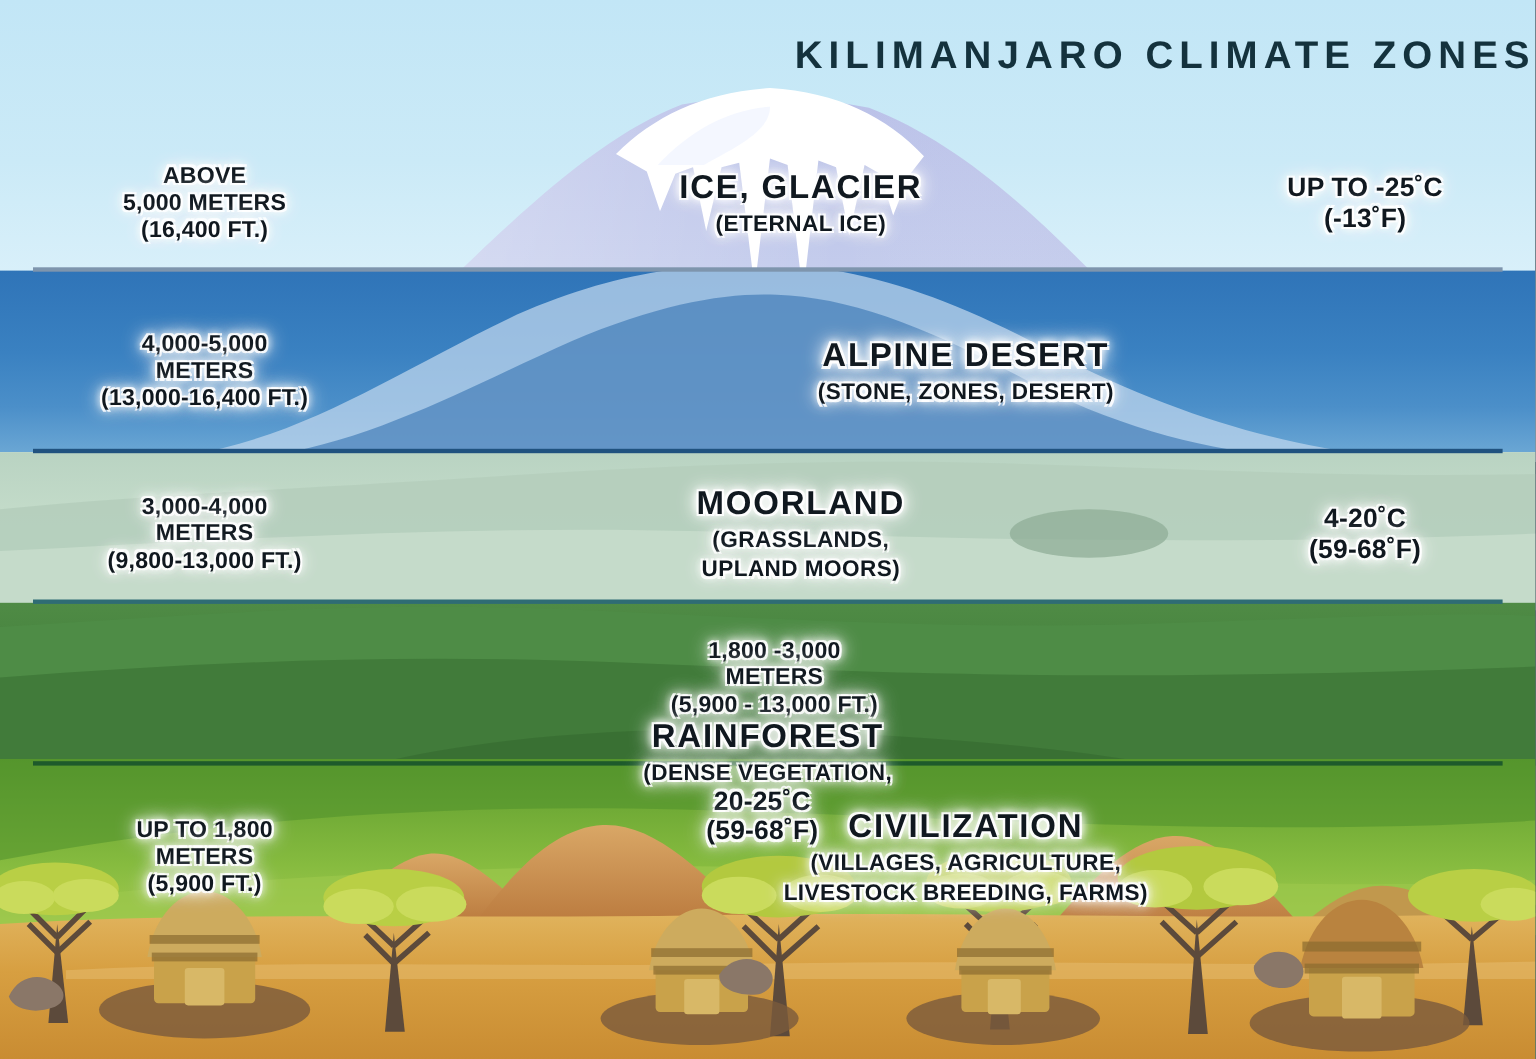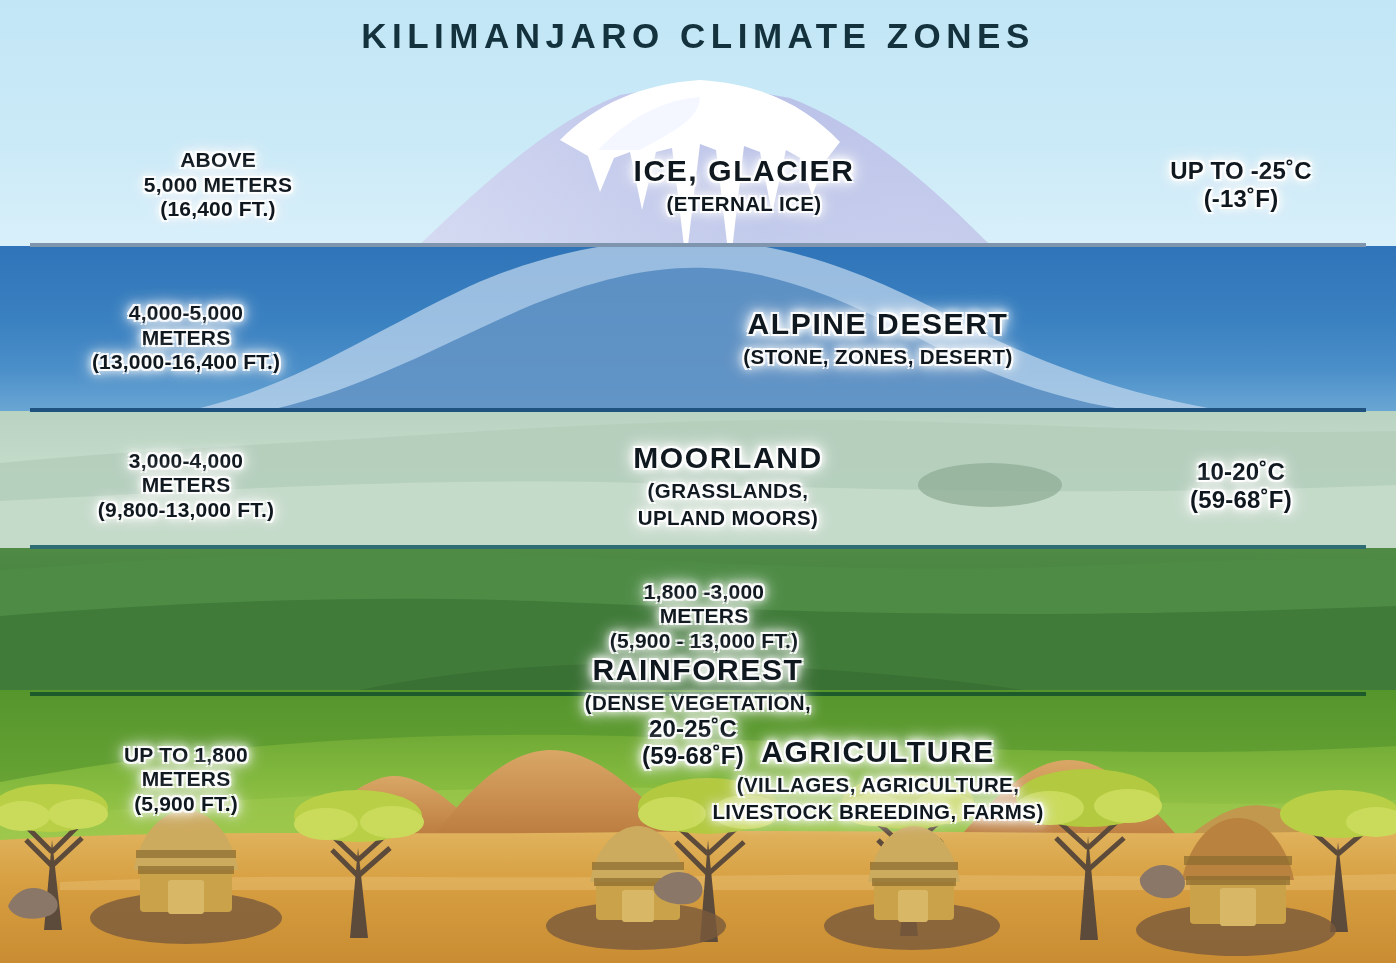--- a/index.html
+++ b/index.html
@@ -62,21 +62,21 @@
     letter-spacing:.5px;
     line-height:1.16;
     font-weight:bold;
   }
   .zt{font-size:30px;letter-spacing:1.6px;}
   .zs{font-size:20.5px;letter-spacing:.4px;margin-top:3px;}
   .alt{font-size:21px;letter-spacing:.2px;}
   .tmp{font-size:24px;letter-spacing:.2px;}
 
   .title{
-    position:absolute;left:0;top:16px;width:1396px;text-align:center;
+    position:absolute;left:0;top:31px;width:1396px;text-align:right;
     font-size:35px;font-weight:bold;letter-spacing:5.5px;color:#14323d;
   }
 </style>
 </head>
 <body>
 
 <div class="stage">
 
   <div class="sky"></div>
   <div class="sky-haze"></div>
@@ -249,21 +249,21 @@
     <path d="M 1140 188 C 1150 172 1170 172 1180 182 C 1190 192 1184 206 1170 208 C 1154 210 1138 200 1140 188 Z" fill="#8a7768"></path>
   </svg>
 
   <div class="divider d1"></div>
   <div class="divider d2"></div>
   <div class="divider d3"></div>
   <div class="divider d4"></div>
 
   <div class="rows">
 
-    <div class="row" style="top:130px;height:110px;padding-left:32px;">
+    <div class="row" style="top:130px;height:110px;">
       <div class="col col-left">
         <div class="alt">ABOVE</div>
         <div class="alt">5,000 METERS</div>
         <div class="alt">(16,400 FT.)</div>
       </div>
       <div class="col col-mid">
         <div class="zt">ICE, GLACIER</div>
         <div class="zs">(ETERNAL ICE)</div>
       </div>
       <div class="col col-right">
@@ -289,21 +289,21 @@
         <div class="alt">3,000-4,000</div>
         <div class="alt">METERS</div>
         <div class="alt">(9,800-13,000 FT.)</div>
       </div>
       <div class="col col-mid">
         <div class="zt">MOORLAND</div>
         <div class="zs">(GRASSLANDS,</div>
         <div class="zs">UPLAND MOORS)</div>
       </div>
       <div class="col col-right">
-        <div class="tmp">10-20˚C</div>
+        <div class="tmp">4-20˚C</div>
         <div class="tmp">(59-68˚F)</div>
       </div>
     </div>
 
     <div class="row" style="top:580px;height:115px;flex-direction:column;">
       <div class="col col-left">
         <div class="alt">1,800 -3,000</div>
         <div class="alt">METERS</div>
         <div class="alt">(5,900 - 13,000 FT.)</div>
       </div>
@@ -317,21 +317,21 @@
       </div>
     </div>
 
     <div class="row" style="top:722px;height:115px;">
       <div class="col col-left">
         <div class="alt">UP TO 1,800</div>
         <div class="alt">METERS</div>
         <div class="alt">(5,900 FT.)</div>
       </div>
       <div class="col col-mid">
-        <div class="zt">AGRICULTURE</div>
+        <div class="zt">CIVILIZATION</div>
         <div class="zs">(VILLAGES, AGRICULTURE,</div>
         <div class="zs">LIVESTOCK BREEDING, FARMS)</div>
       </div>
     </div>
 
   </div>
 
   <div class="title">KILIMANJARO CLIMATE ZONES</div>
 
 </div>

